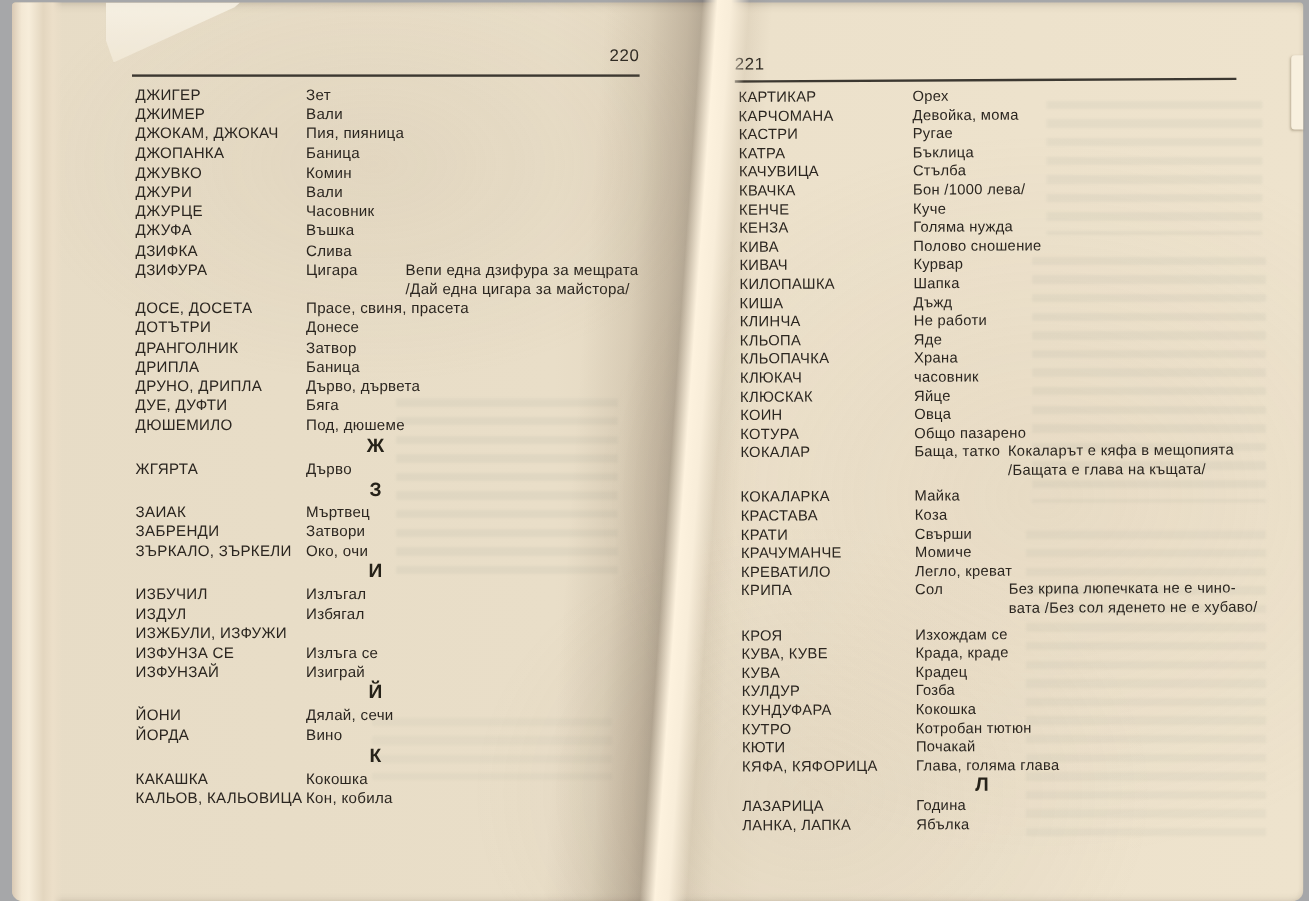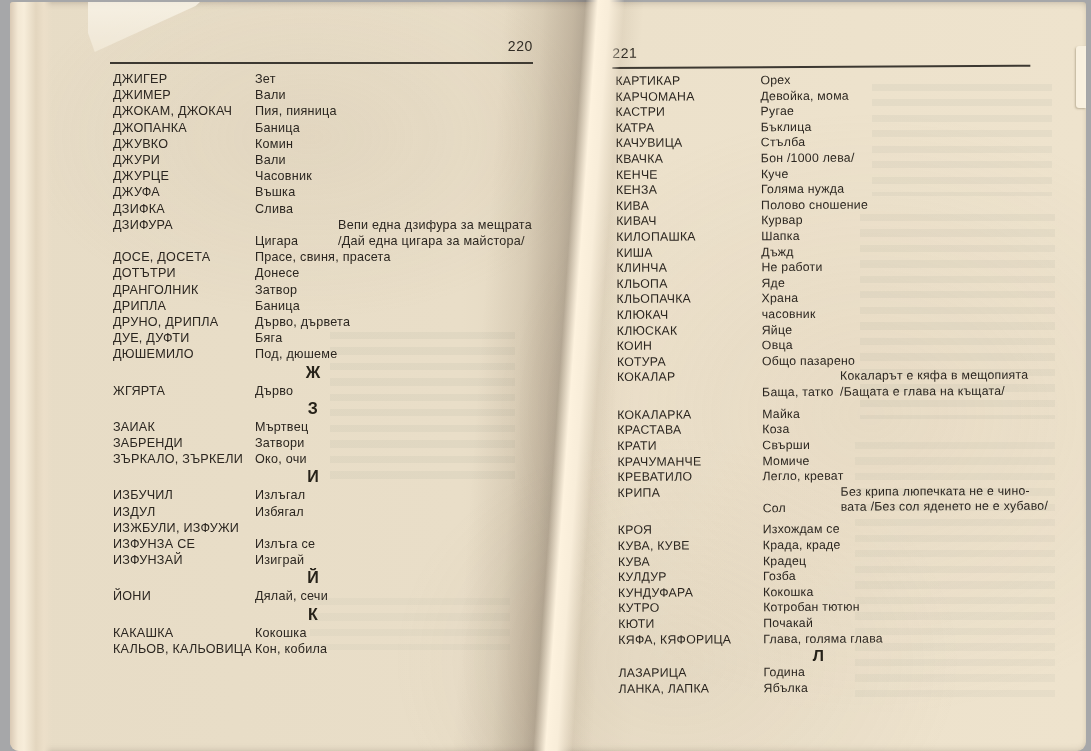--- a/index.html
+++ b/index.html
@@ -60,21 +60,21 @@
   .pagenum{position:absolute;font-size:14px;letter-spacing:.6px;color:#2e2a23;}
   .rule{position:absolute;height:2px;background:#3c3831;}
   .entries{position:absolute;color:#2b2620;}
   .pl .entries{font-size:12.6px;line-height:16.2px;letter-spacing:.25px;}
   .pr .entries{font-size:12.3px;line-height:15.6px;letter-spacing:.25px;}
   .entry-row{display:grid;grid-template-columns:var(--c1) var(--c2) 1fr;align-items:start;}
   .pl .entry-row{--c1:142px;--c2:83px;}
   .pr .entry-row{--c1:145px;--c2:78px;}
   .term{white-space:nowrap;}
   .def{white-space:nowrap;grid-column:2/4;}
-  .entry-row.has-note .def{grid-column:2/3;margin-top:16px;}
+  .entry-row.has-note .def{grid-column:2/3;}
   .note{grid-column:3/4;white-space:pre-line;}
   .section-letter{width:400px;text-align:center;font-weight:bold;font-size:16px;color:#262219;}
   .pl .section-letter{height:20px;line-height:20px;}
   .pr .section-letter{height:18px;line-height:18px;}
   #entries-right .group + .group{margin-top:6px;}
   
   .pl{position:absolute;left:0;top:0;width:545px;height:100%;}
   .pl .pagenum{left:100px;top:36px;width:423px;text-align:right;}
   .pl .rule{left:100px;top:60px;width:423px;}
   .pl .entries{left:103px;top:69px;width:432px;}
@@ -218,20 +218,24 @@
             <span class="term">ИЗФУНЗАЙ</span>
             <span class="def">Изиграй</span>
           </div>
         </div>
         <div class="section-letter">Й</div>
         <div class="group">
           <div class="entry-row">
             <span class="term">ЙОНИ</span>
             <span class="def">Дялай, сечи</span>
           </div>
+          <div class="entry-row">
+            <span class="term">ЙОРДА</span>
+            <span class="def">Вино</span>
+          </div>
         </div>
         <div class="section-letter">К</div>
         <div class="group">
           <div class="entry-row">
             <span class="term">КАКАШКА</span>
             <span class="def">Кокошка</span>
           </div>
           <div class="entry-row">
             <span class="term">КАЛЬОВ, КАЛЬОВИЦА</span>
             <span class="def">Кон, кобила</span>

